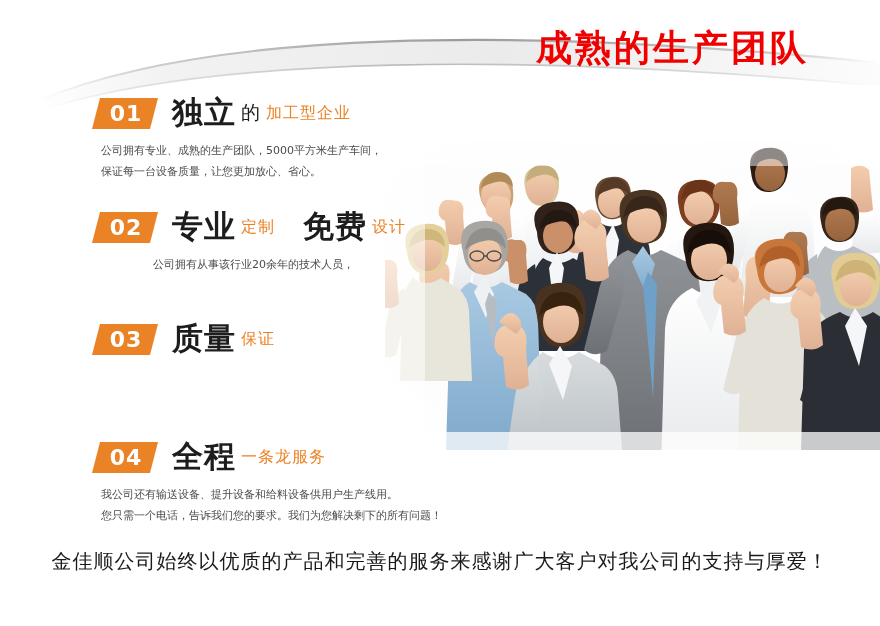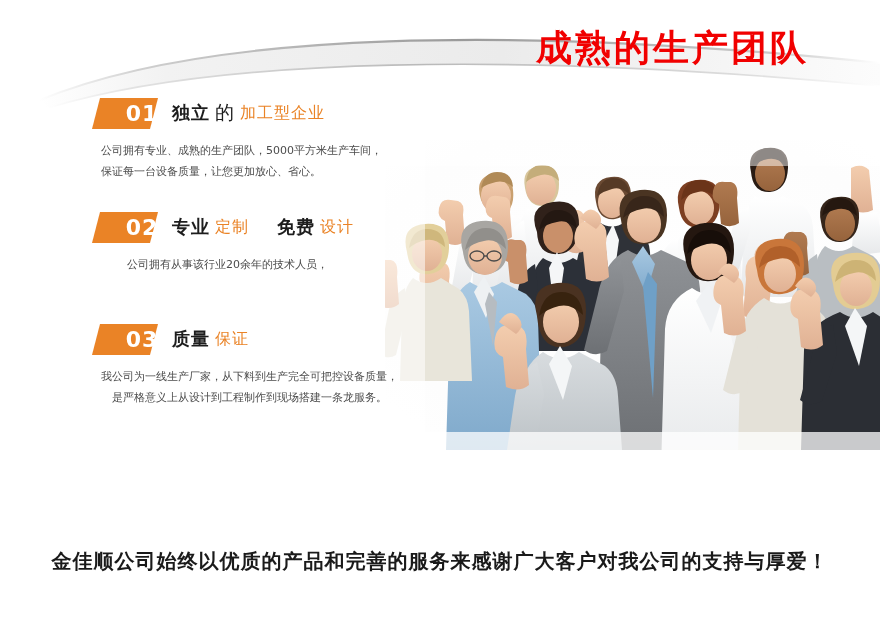--- a/index.html
+++ b/index.html
@@ -29,28 +29,28 @@
 
   
   .feature{position:absolute;left:92px;}
   .f-head{display:flex;align-items:center;height:34px;}
   .badge{
     position:relative;width:66px;height:31px;
     flex:0 0 66px;
   }
   .badge svg{position:absolute;left:0;top:0;}
   .badge .num{
-    position:absolute;left:16px;top:0;width:66px;height:31px;
+    position:absolute;left:0;top:0;width:66px;height:31px;
     display:flex;align-items:center;justify-content:center;
     color:#fff;font-size:22px;font-weight:bold;letter-spacing:1px;
     font-family:"DejaVu Sans","Liberation Sans",sans-serif;
     text-indent:2px;
   }
   .h-main{
-    font-size:18px;font-weight:bold;color:#1d1d1d;margin-left:14px;
+    font-size:31px;font-weight:bold;color:#1d1d1d;margin-left:14px;
     letter-spacing:1px;white-space:nowrap;
     font-family:"DejaVu Sans","Liberation Sans",sans-serif;
   }
   .h-sub{
     font-size:16px;font-weight:normal;color:#ea8326;margin-left:5px;
     letter-spacing:1px;white-space:nowrap;
     font-family:"DejaVu Sans","Liberation Sans",sans-serif;
   }
   .h-plain{
     font-size:19px;font-weight:normal;color:#1d1d1d;margin-left:5px;
@@ -60,21 +60,21 @@
   .h-gap{width:14px;flex:0 0 14px;}
   .f-body{margin-left:9px;margin-top:10px;}
   .f-line{
     font-size:11px;color:#4b4b4b;line-height:21px;white-space:nowrap;
     font-family:"DejaVu Sans","Liberation Sans",sans-serif;
   }
 
   
   .footer{
     position:absolute;left:0;top:548px;width:880px;text-align:center;
-    font-size:20px;font-weight:bold;color:#1a1a1a;letter-spacing:1px;
+    font-size:20px;font-weight:normal;color:#1a1a1a;letter-spacing:1px;
     font-family:"DejaVu Sans","Liberation Sans",sans-serif;
   }
 </style>
 </head>
 <body>
 
 <div id="stage">
 
   <svg class="swoosh" viewBox="0 0 880 130" xmlns="http://www.w3.org/2000/svg">
     <defs>
@@ -335,33 +335,45 @@
       <div class="h-sub">定制</div>
       <div class="h-gap"></div>
       <div class="h-main">免费</div>
       <div class="h-sub">设计</div>
     </div>
     <div class="f-body">
       <div class="f-line">公司拥有从事该行业20余年的技术人员，</div>
     </div>
   </div>
 
-  <div class="feature" style="top:322px;text-align:center;">
+  <div class="feature" style="top:322px;">
     <div class="f-head">
       <div class="badge">
         <svg width="66" height="31" viewBox="0 0 66 31" xmlns="http://www.w3.org/2000/svg">
           <polygon points="8,0 66,0 58,31 0,31" fill="#ea8326"></polygon>
         </svg>
         <div class="num">03</div>
       </div>
       <div class="h-main">质量</div>
       <div class="h-sub">保证</div>
     </div>
+  </div>
+
+  <div class="feature" style="top:440px;">
+    <div class="f-head">
+      <div class="badge">
+        <svg width="66" height="31" viewBox="0 0 66 31" xmlns="http://www.w3.org/2000/svg">
+          <polygon points="8,0 66,0 58,31 0,31" fill="#ea8326"></polygon>
+        </svg>
+        <div class="num">04</div>
+      </div>
+      <div class="h-main">全程</div>
+      <div class="h-sub">一条龙服务</div>
+    </div>
     <div class="f-body">
-      <div class="f-line">我公司为一线生产厂家，从下料到生产完全可把控设备质量，</div>
-      <div class="f-line">是严格意义上从设计到工程制作到现场搭建一条龙服务。</div>
-    </div>
-  </div>
-
+      <div class="f-line">我公司还有输送设备、提升设备和给料设备供用户生产线用。</div>
+      <div class="f-line">您只需一个电话，告诉我们您的要求。我们为您解决剩下的所有问题！</div>
+    </div>
+  </div>
 
   <div class="footer">金佳顺公司始终以优质的产品和完善的服务来感谢广大客户对我公司的支持与厚爱！</div>
 
 </div>
 
 </body></html>

